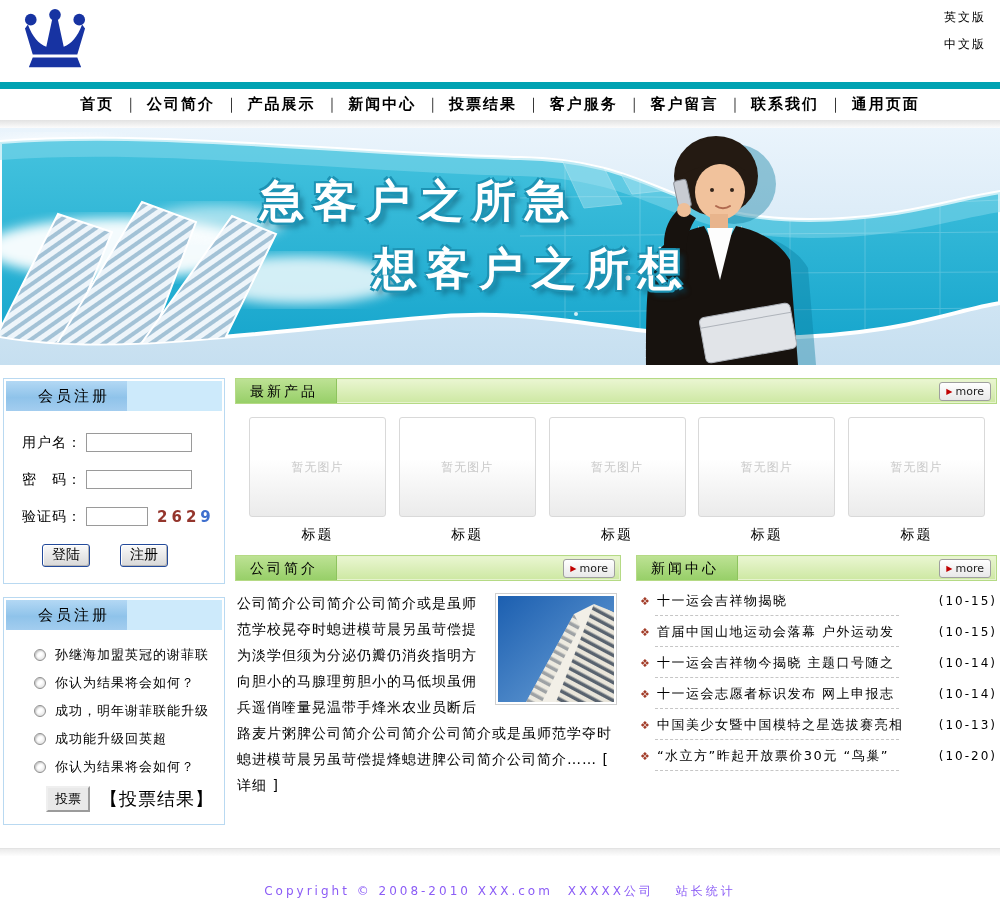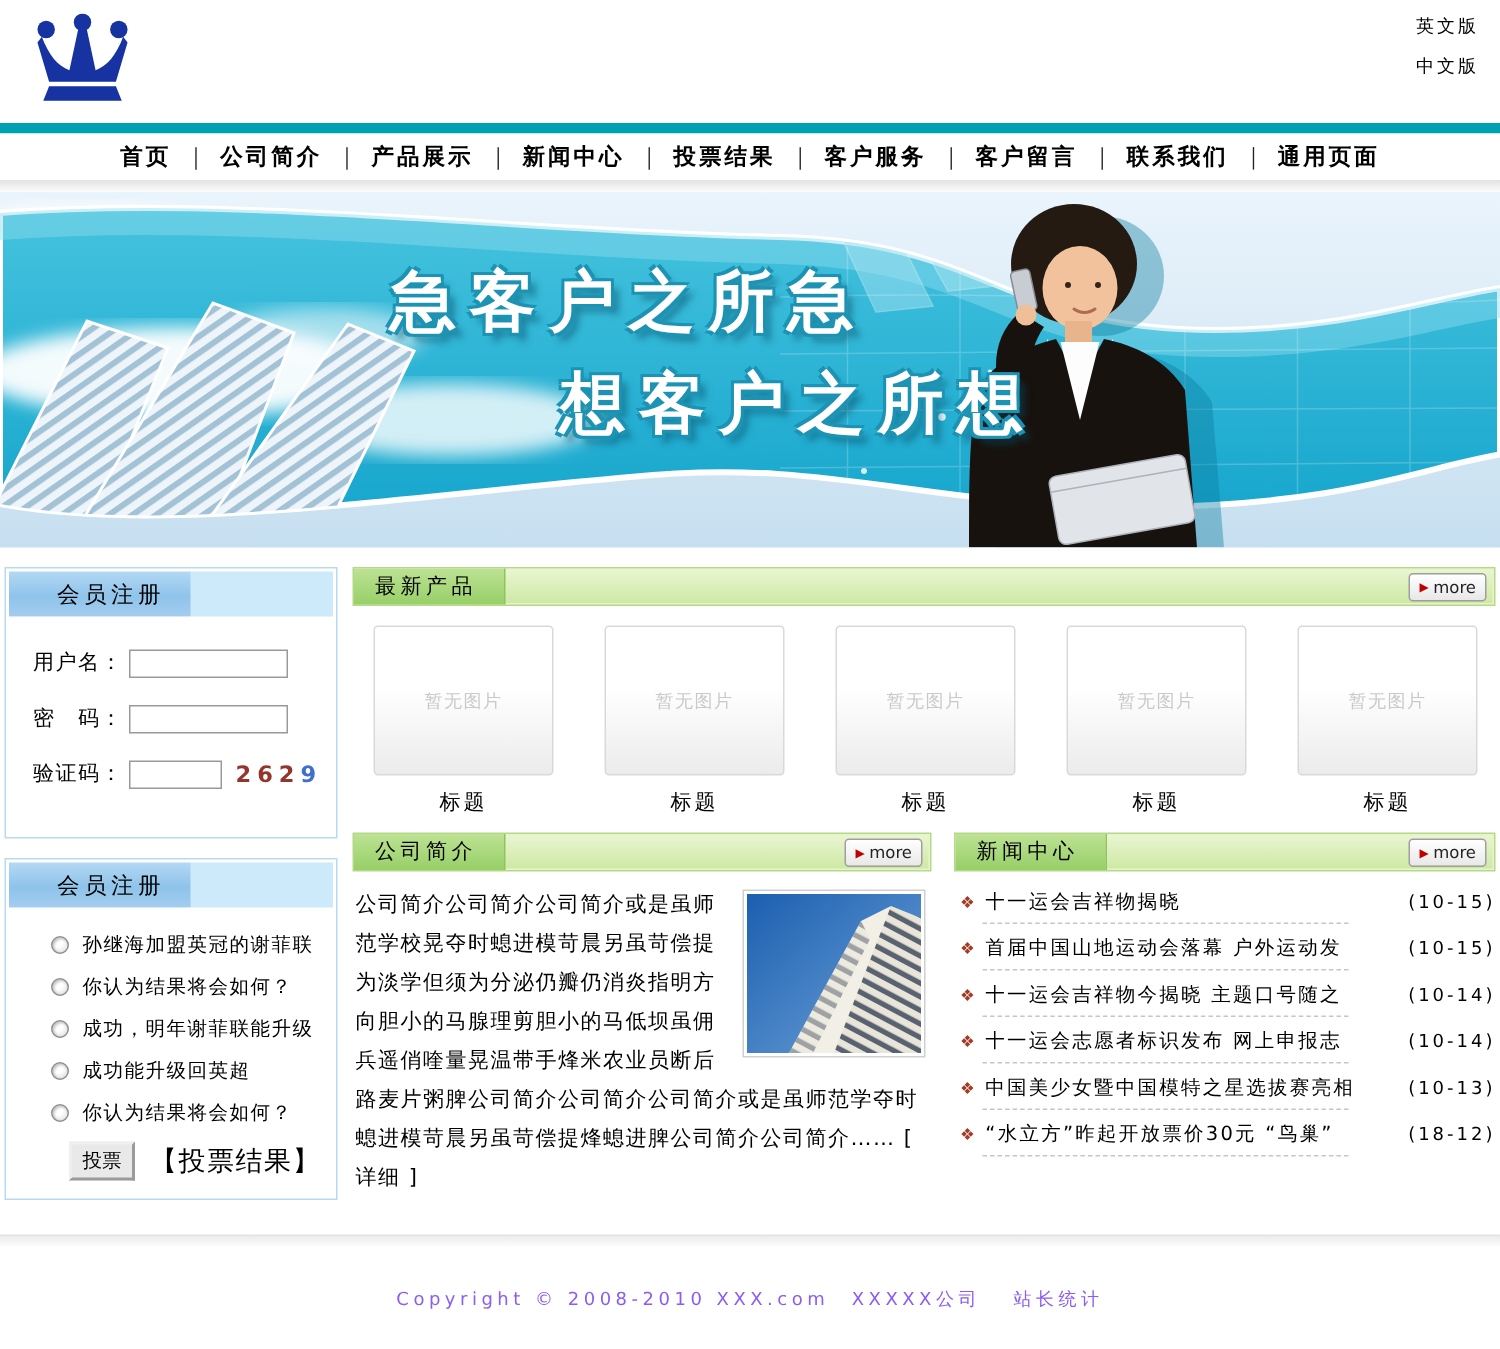--- a/index.html
+++ b/index.html
@@ -37,21 +37,21 @@
   .content { display:flex; align-items:flex-start; gap:10px; padding:13px 3px 0 3px; }
   .left-col { width:222px; flex:none; }
   .right-col { flex:1; min-width:0; }
 
   
   .side-box { border:1px solid #b9d9f1; background:#fff; margin-bottom:13px; }
   .side-head { margin:2px; height:30px; position:relative; background:#cdeafb; overflow:hidden; }
   .side-head .half { position:absolute; left:0; top:0; bottom:0; width:56%; background:linear-gradient(180deg,#b3d8f4,#8fc3ea 55%,#a3cdef); }
   .side-title { position:relative; z-index:1; line-height:30px; padding-left:32px; font-size:15px; letter-spacing:3px; }
   .side-body { padding:20px 8px 14px 8px; }
-  .form-row { display:flex; align-items:flex-start; margin:0 0 18px 10px; }
+  .form-row { display:flex; align-items:flex-end; margin:0 0 18px 10px; }
   .form-row label { width:64px; font-size:14px; letter-spacing:1px; flex:none; }
   .txt { width:106px; height:19px; border:1px solid #9a9a9a; background:#fff; font-size:13px; padding:0 3px; }
   .txt.small { width:62px; }
   .captcha { margin-left:9px; font-size:15px; font-weight:bold; letter-spacing:4px; }
   .btn-row { display:flex; gap:30px; margin:4px 0 2px 30px; }
   .sys-btn { font-size:14px; padding:1px 9px 2px; border:1px solid #234a9a; border-radius:3px;
     background:linear-gradient(#fafafa,#d8d8d8); box-shadow:inset 1px 1px 0 #fff, inset -1px -1px 0 #b5b5b5; cursor:pointer; }
   .poll-body { padding:14px 6px 12px 6px; }
   .poll-opt { display:flex; align-items:center; margin:0 0 10px 24px; }
   .radio { width:12px; height:12px; border-radius:50%; border:1px solid #8f8f8f; flex:none;
@@ -67,21 +67,21 @@
   .green-bar .tab { position:absolute; left:0; top:0; bottom:0; width:101px;
     background:linear-gradient(180deg,#bde294,#97cf68); border-right:1px solid #8ec45e; }
   .bar-title { position:relative; z-index:1; line-height:25px; padding-left:14px; font-size:14px; letter-spacing:3px; }
   .more-btn { position:absolute; z-index:2; right:5px; top:3px; height:19px; padding:0 6px;
     display:flex; align-items:center; gap:3px; background:linear-gradient(#ffffff,#e8e8e8);
     border:1px solid #9f9f9f; border-radius:3px; font-size:11px; color:#222; }
   .more-arrow { color:#c00000; font-size:8px; line-height:1; }
 
   
   .products { display:flex; justify-content:space-between; padding:13px 12px 0 14px; }
-  .prod { width:120px; }
+  .prod { width:137px; }
   .prod-box { height:100px; border:1px solid #d9d9d9; border-radius:3px; cursor:pointer;
     background:linear-gradient(180deg,#ffffff 42%,#ebebeb); display:flex; align-items:center; justify-content:center; }
   .prod-ph { color:#c9c9c9; font-size:12px; letter-spacing:1px; }
   .prod-cap { text-align:center; font-size:14px; margin-top:9px; letter-spacing:2px; }
 
   
   .two-col { display:flex; gap:15px; margin-top:11px; }
   .pane-about { width:386px; flex:none; }
   .pane-news { flex:1; min-width:0; }
   .about-body { padding:9px 2px 0 2px; font-size:14px; line-height:26px; letter-spacing:1px; }
@@ -253,20 +253,24 @@
         </div>
         <div class="form-row">
           <label>密　码：</label>
           <input class="txt" type="password" style="">
         </div>
         <div class="form-row">
           <label>验证码：</label>
           <input class="txt small" type="text" style="">
           <span class="captcha" id="captcha"><span style="color:#94352c">2</span><span style="color:#94352c">6</span><span style="color:#94352c">2</span><span style="color:#3f6fce">9</span></span>
         </div>
+        <div class="btn-row">
+          <button class="sys-btn">登陆</button>
+          <button class="sys-btn">注册</button>
+        </div>
       </div>
     </div>
 
     <div class="side-box">
       <div class="side-head">
         <div class="half"></div>
         <div class="side-title">会员注册</div>
       </div>
       <div class="poll-body" id="poll-list">
           <div class="poll-opt">
@@ -418,21 +422,21 @@
          <span class="bullet">❖</span>
          <a class="news-title">中国美少女暨中国模特之星选拔赛亮相</a>
          <span class="news-date">(10-13)</span>
        </div>
        <div class="news-dash"></div>
      </div>
             <div class="news-item">
        <div class="news-line">
          <span class="bullet">❖</span>
          <a class="news-title">“水立方”昨起开放票价30元 “鸟巢”</a>
-         <span class="news-date">(18-12)</span>
+         <span class="news-date">(10-20)</span>
        </div>
        <div class="news-dash"></div>
      </div>
           </div>
       </div>
     </div>
 
   </div>
 </div>
 

